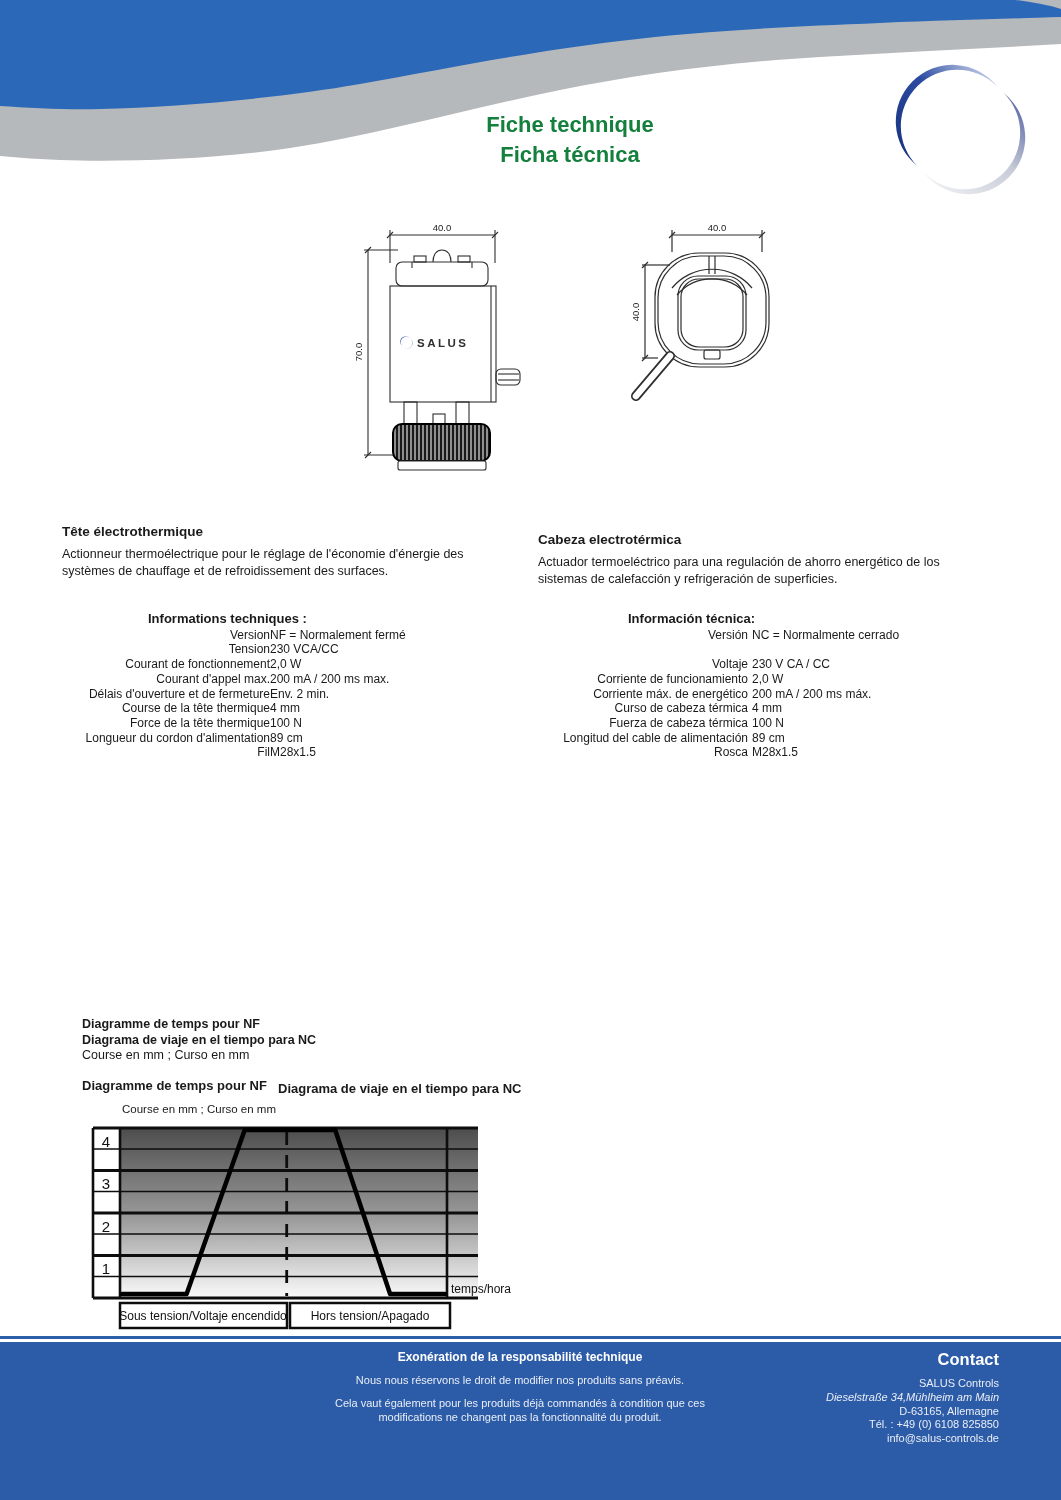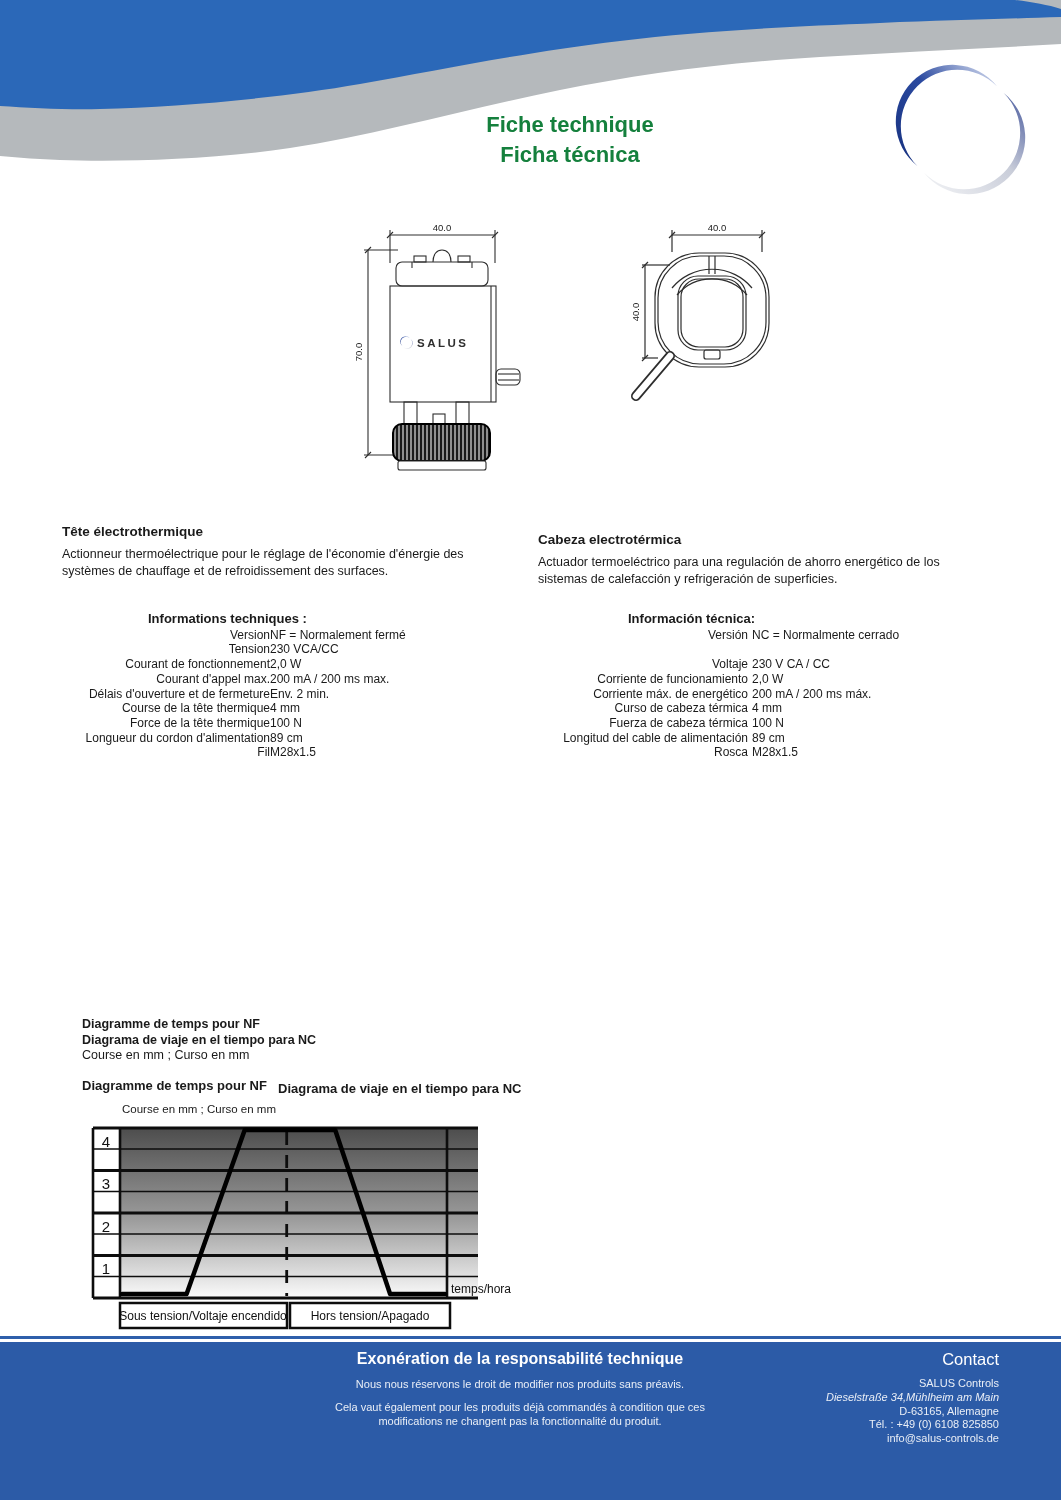--- a/index.html
+++ b/index.html
@@ -33,24 +33,24 @@
   #diag-head{left:82px;top:1017px;font-size:12.5px;line-height:15.5px;}
   #diag-head .b{font-weight:bold;}
   #diag-sub-fr{left:82px;top:1078px;font-size:13px;font-weight:bold;}
   #diag-sub-es{left:278px;top:1081px;font-size:13px;font-weight:bold;}
   #axis-caption{left:122px;top:1103px;font-size:11.5px;}
   #chart-svg{left:88px;top:1116px;}
   
   #footer-rule{left:0;top:1336px;width:1061px;height:3px;background:#2e5fab;}
   #footer{left:0;top:1342px;width:1061px;height:158px;background:#2c5ba7;color:#ffffff;}
   #disclaimer{position:absolute;left:255px;top:8px;width:530px;text-align:center;}
-  #disclaimer .f-title{font-size:16px;font-weight:bold;}
+  #disclaimer .f-title{font-size:12px;font-weight:bold;}
   #disclaimer .f-lines{margin-top:9px;font-size:11px;line-height:14.5px;color:#e9eef6;}
   #contact{position:absolute;right:62px;top:8px;width:330px;text-align:right;}
-  #contact .f-title{font-size:16.5px;font-weight:normal;}
+  #contact .f-title{font-size:16.5px;font-weight:bold;}
   #contact .f-lines{margin-top:8px;font-size:11px;line-height:13.8px;color:#e9eef6;}
   svg text{font-family:"Liberation Sans",sans-serif;}
 </style>
 </head>
 <body>
 
 <div id="page">
 
   <svg id="header-svg" class="abs" width="1061" height="230" viewBox="0 0 1061 230" aria-hidden="true">
     <defs>

